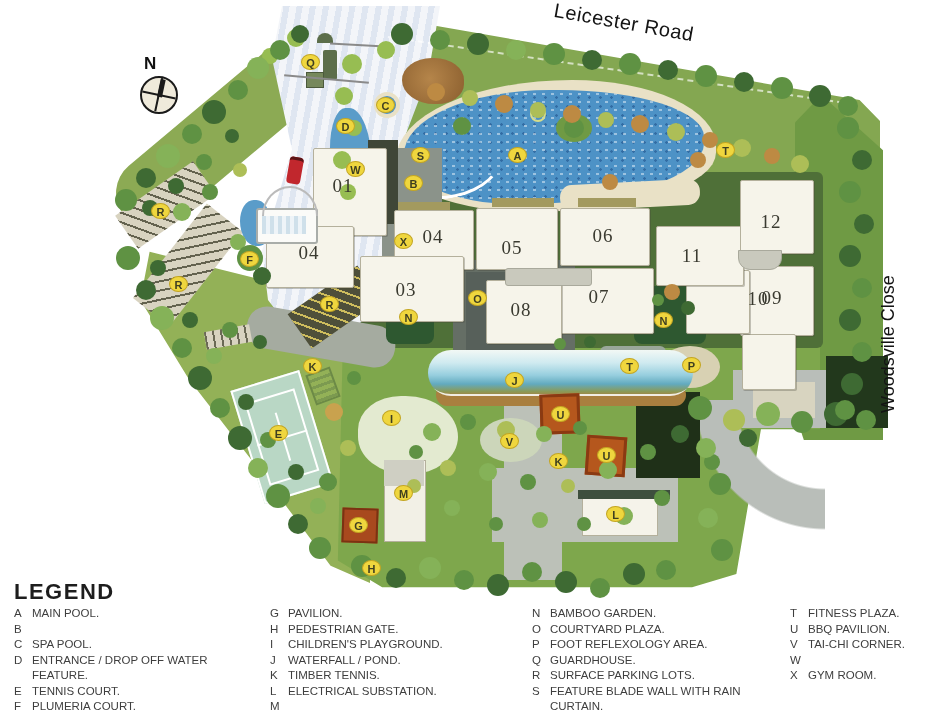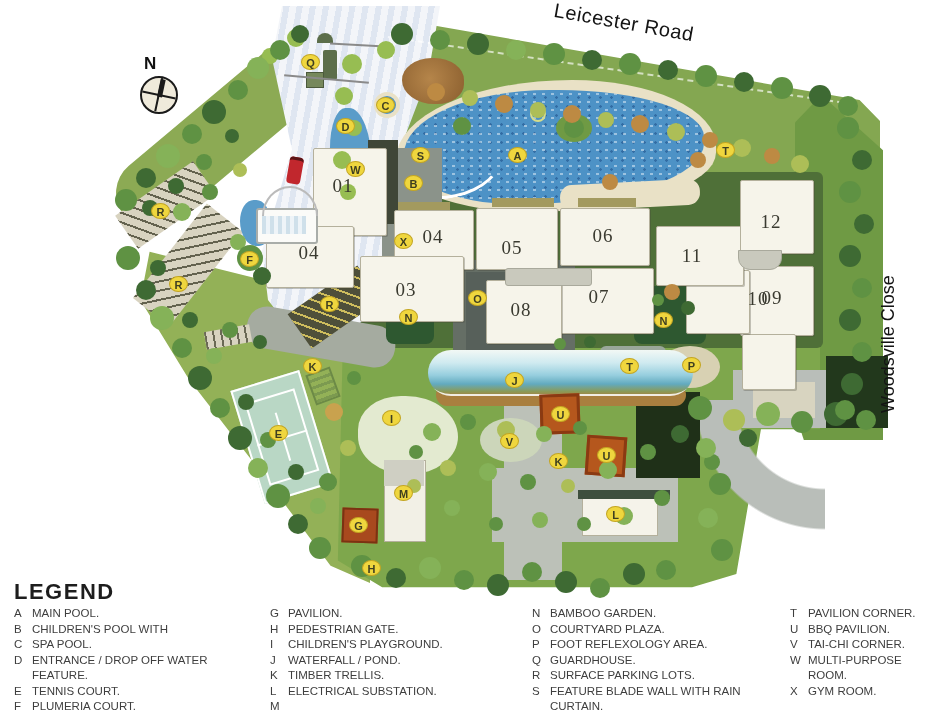--- a/index.html
+++ b/index.html
@@ -256,21 +256,20 @@
         <div class="legend-col c0">
           <div class="legend-item">
             <span class="lk">A</span>
             <span class="lt">
               <span>MAIN POOL.</span>
             </span>
           </div>
           <div class="legend-item">
             <span class="lk">B</span>
             <span class="lt">
-              <span>CHILDREN'S POOL WITH</span>
             </span>
           </div>
           <div class="legend-item">
             <span class="lk">C</span>
             <span class="lt">
               <span>SPA POOL.</span>
             </span>
           </div>
           <div class="legend-item">
             <span class="lk">D</span>
@@ -312,21 +311,21 @@
           </div>
           <div class="legend-item">
             <span class="lk">J</span>
             <span class="lt">
               <span>WATERFALL / POND.</span>
             </span>
           </div>
           <div class="legend-item">
             <span class="lk">K</span>
             <span class="lt">
-              <span>TIMBER TRELLIS.</span>
+              <span>TIMBER TENNIS.</span>
             </span>
           </div>
           <div class="legend-item">
             <span class="lk">L</span>
             <span class="lt">
               <span>ELECTRICAL SUBSTATION.</span>
             </span>
           </div>
           <div class="legend-item">
             <span class="lk">M</span>
@@ -368,40 +367,37 @@
             <span class="lt">
               <span>FEATURE BLADE WALL WITH RAIN</span>
               <span>CURTAIN.</span>
             </span>
           </div>
         </div>
         <div class="legend-col c3">
           <div class="legend-item">
             <span class="lk">T</span>
             <span class="lt">
-              <span>PAVILION CORNER.</span>
+              <span>FITNESS PLAZA.</span>
             </span>
           </div>
           <div class="legend-item">
             <span class="lk">U</span>
             <span class="lt">
               <span>BBQ PAVILION.</span>
             </span>
           </div>
           <div class="legend-item">
             <span class="lk">V</span>
             <span class="lt">
               <span>TAI-CHI CORNER.</span>
             </span>
           </div>
           <div class="legend-item">
             <span class="lk">W</span>
-            <span class="lt">
-              <span>MULTI-PURPOSE ROOM.</span>
-            </span>
           </div>
           <div class="legend-item">
             <span class="lk">X</span>
             <span class="lt">
               <span>GYM ROOM.</span>
             </span>
           </div>
         </div>
       </div>
   </div>

